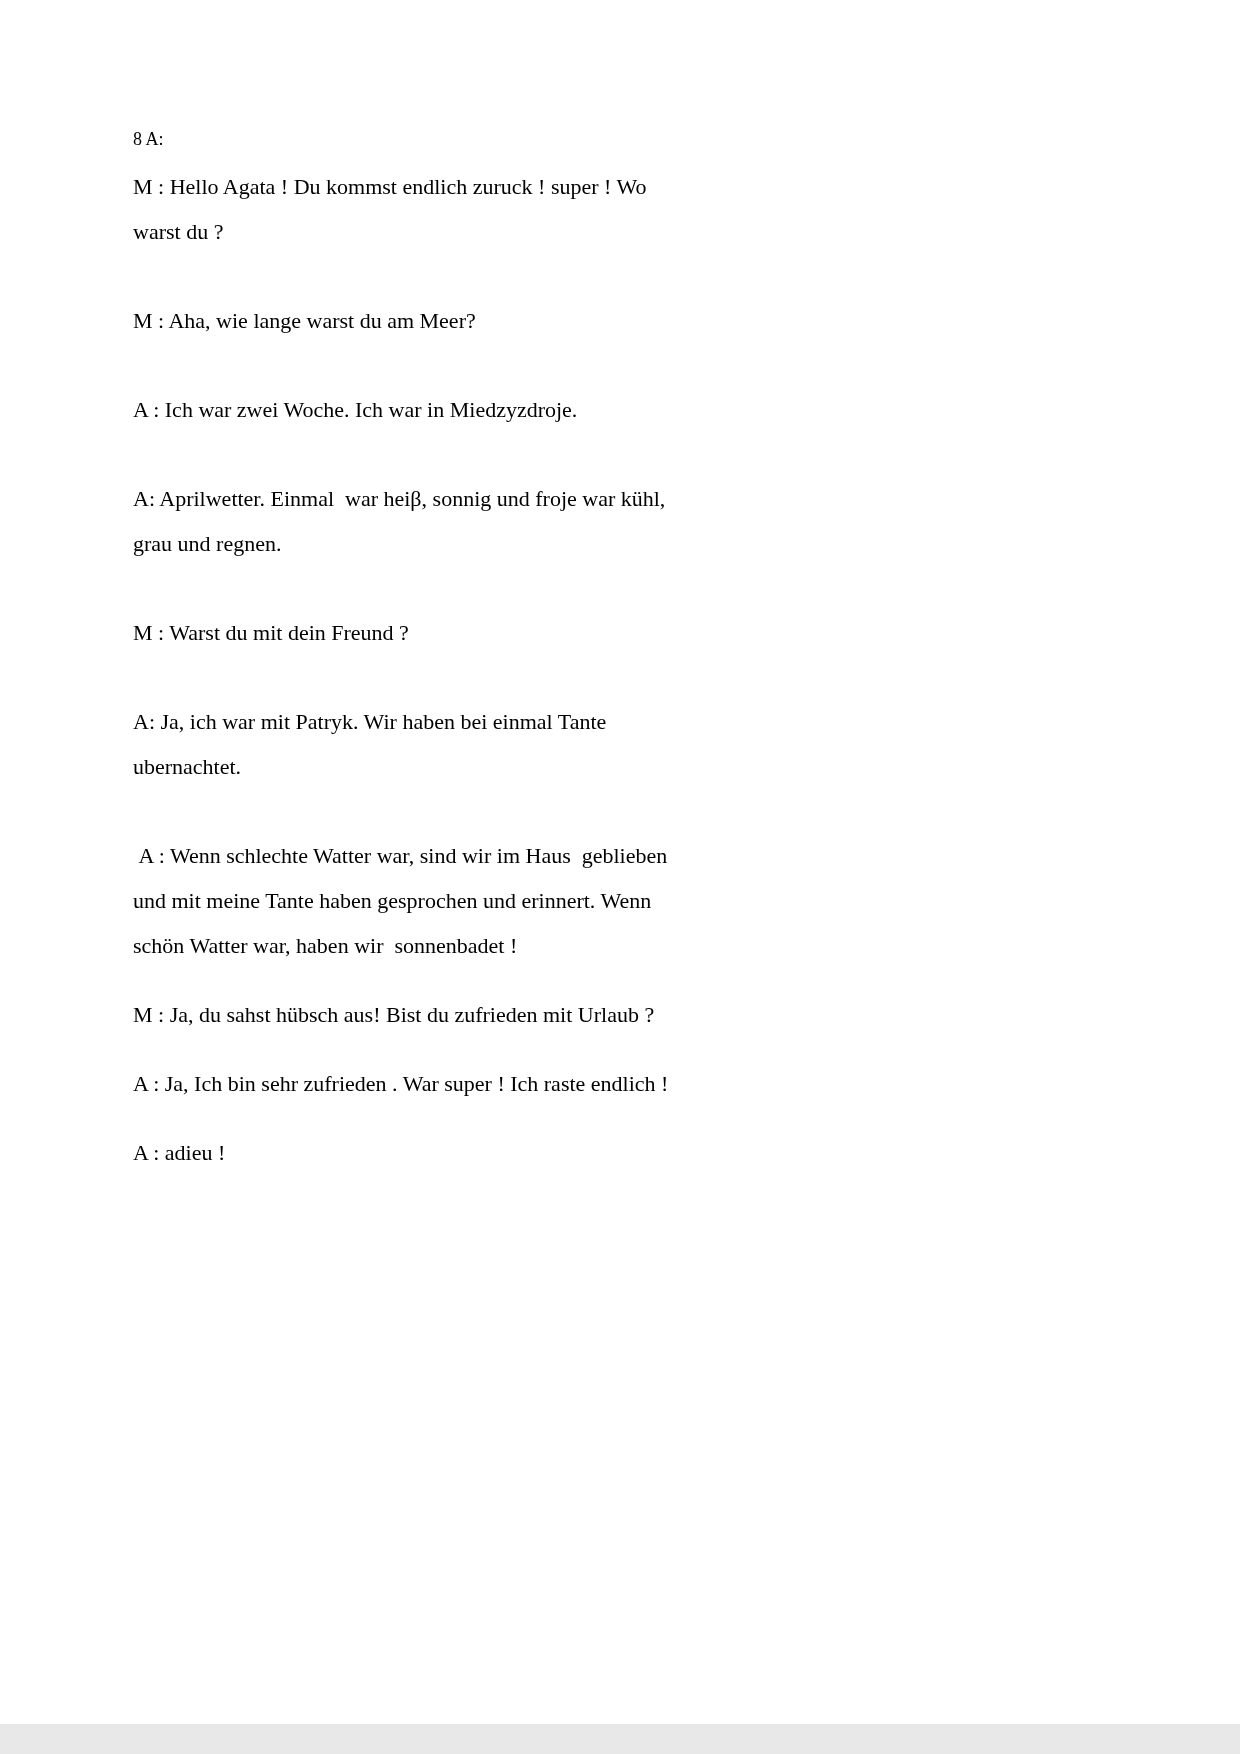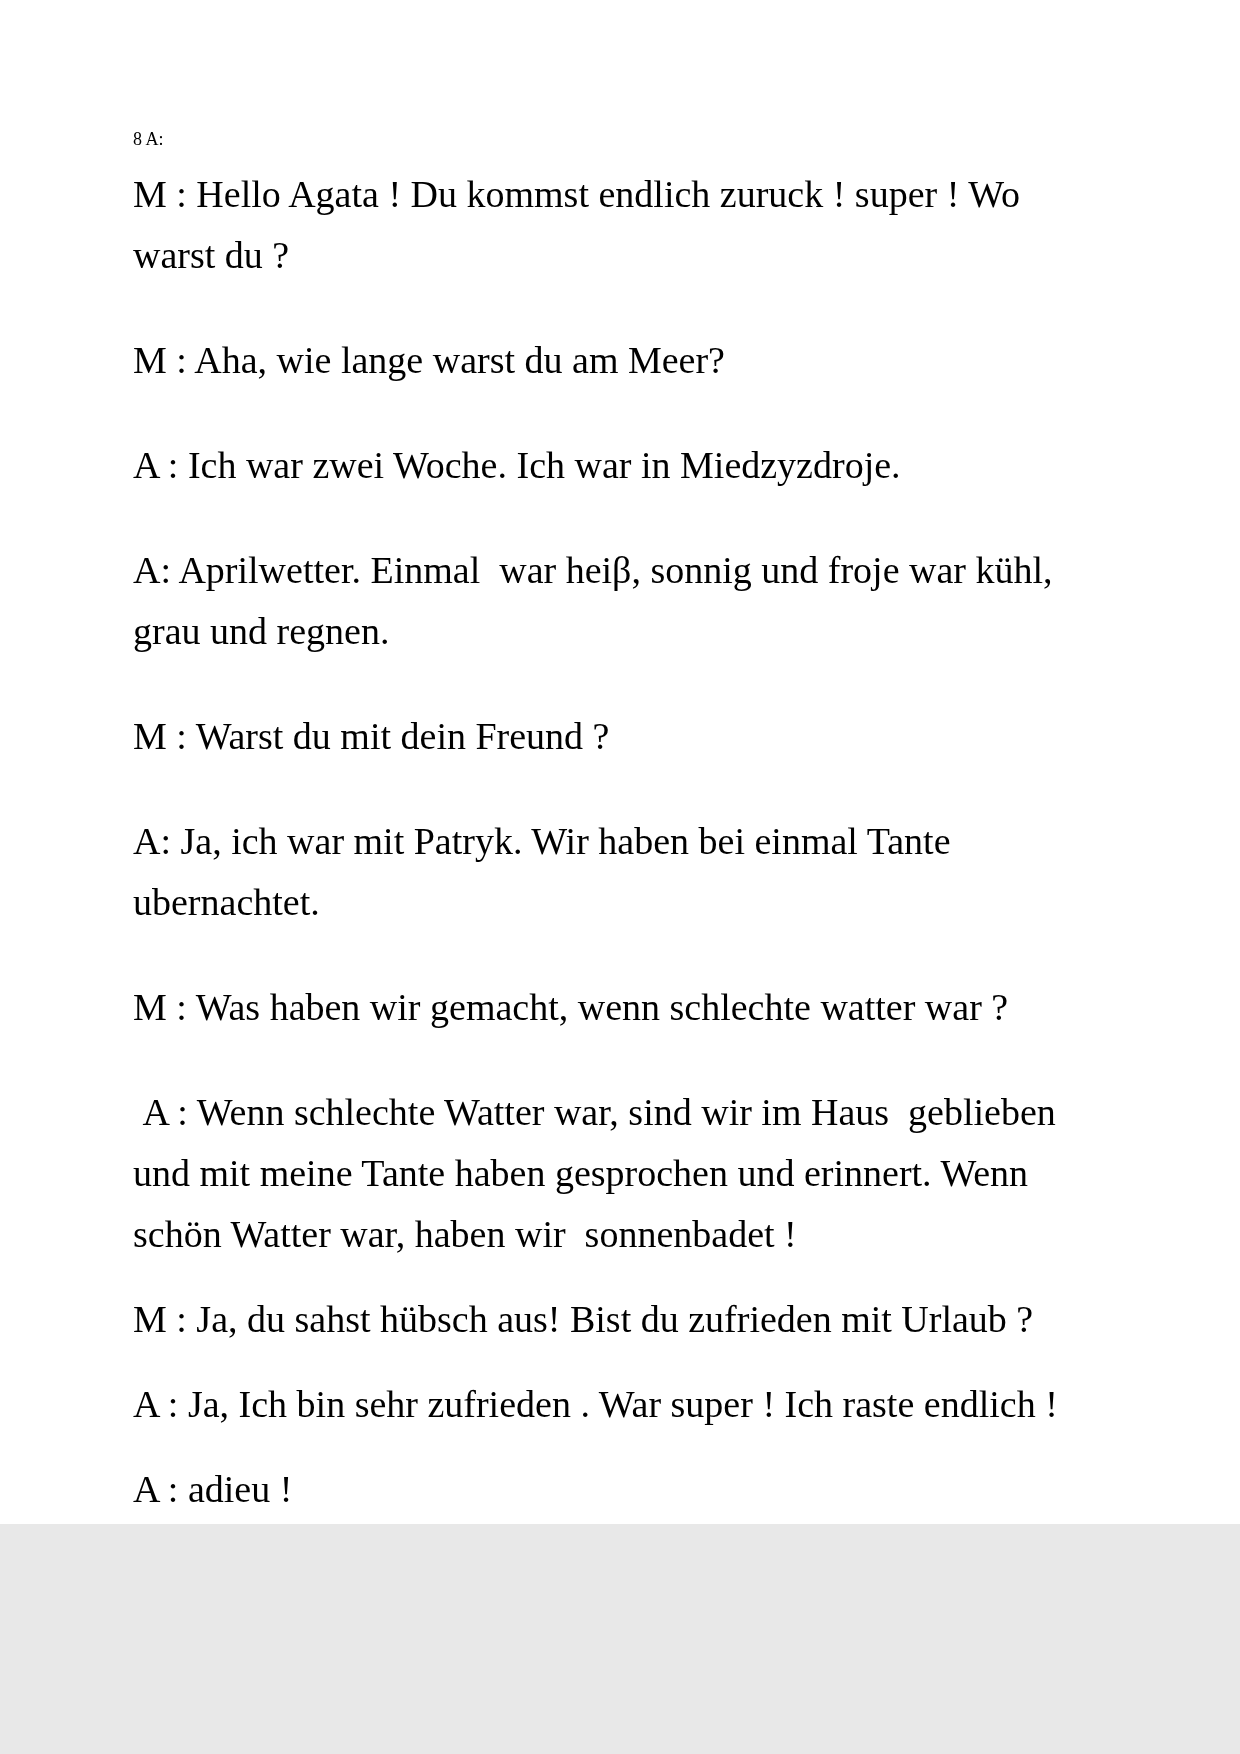--- a/index.html
+++ b/index.html
@@ -1,56 +1,55 @@
 <!DOCTYPE html>
 <html><head>
 <meta charset="utf-8">
 <style>
   html, body { margin: 0; padding: 0; background: #e8e8e8; }
   .page {
     position: relative;
     width: 1240px;
-    height: 1524px;
+    height: 1724px;
     margin: 0 auto;
     background: #ffffff;
     box-sizing: border-box;
     padding: 128px 48px 0 133px;
     font-family: "Liberation Serif", "DejaVu Serif", serif;
     color: #000000;
     overflow: hidden;
   }
   .doc-header {
     font-size: 18px;
     line-height: 22px;
     margin: 0 0 14px 0;
     white-space: pre-wrap;
   }
   .para {
-    font-size: 38px;
-    line-height: 61px;
+    font-size: 22px;
+    line-height: 45px;
     margin: 12px 0 44px 0;
     white-space: pre-wrap;
   }
   .para.compact { margin-bottom: 24px; }
 </style>
 </head>
 <body>
 
 <div class="page">
   <div class="doc-header">8 A:</div>
 
   <p class="para">M : Hello Agata ! Du kommst endlich zuruck ! super ! Wo
 warst du ?</p>
   <p class="para">M : Aha, wie lange warst du am Meer?</p>
   <p class="para">A : Ich war zwei Woche. Ich war in Miedzyzdroje.</p>
   <p class="para">A: Aprilwetter. Einmal  war heiβ, sonnig und froje war kühl,
 grau und regnen.</p>
   <p class="para">M : Warst du mit dein Freund ?</p>
   <p class="para">A: Ja, ich war mit Patryk. Wir haben bei einmal Tante
 ubernachtet.</p>
-  <p class="para">M : Was haben wir gemacht, wenn schlechte watter war ?</p>
   <p class="para compact"> A : Wenn schlechte Watter war, sind wir im Haus  geblieben
 und mit meine Tante haben gesprochen und erinnert. Wenn
 schön Watter war, haben wir  sonnenbadet !</p>
   <p class="para compact">M : Ja, du sahst hübsch aus! Bist du zufrieden mit Urlaub ?</p>
   <p class="para compact">A : Ja, Ich bin sehr zufrieden . War super ! Ich raste endlich !</p>
   <p class="para compact">A : adieu !</p>
 </div>
 
 </body></html>

